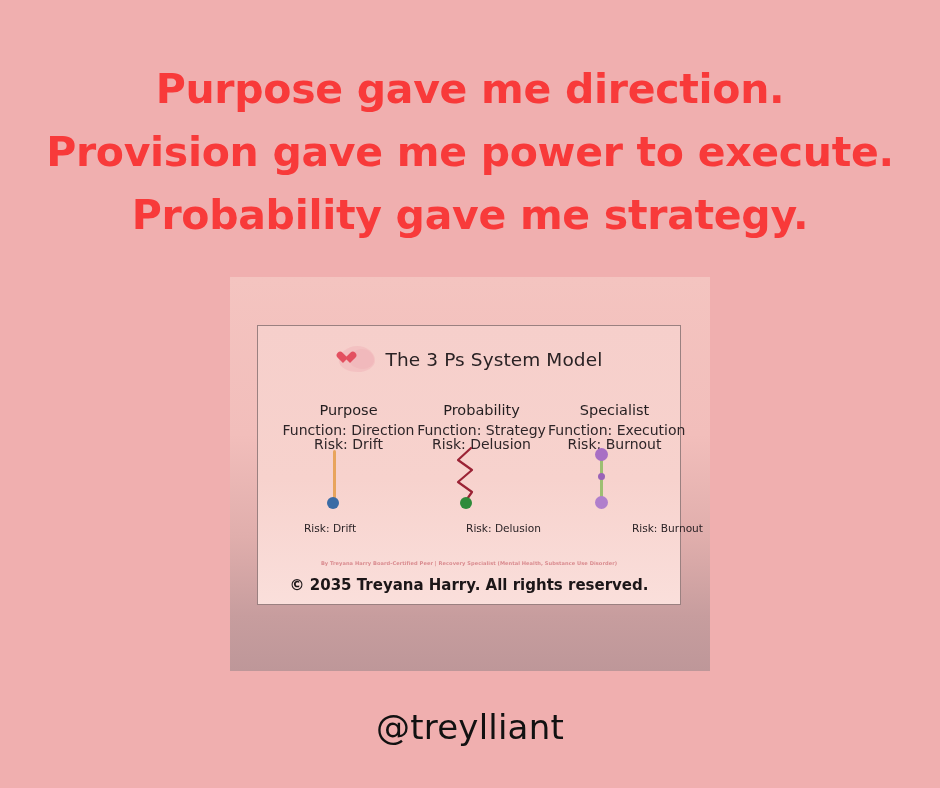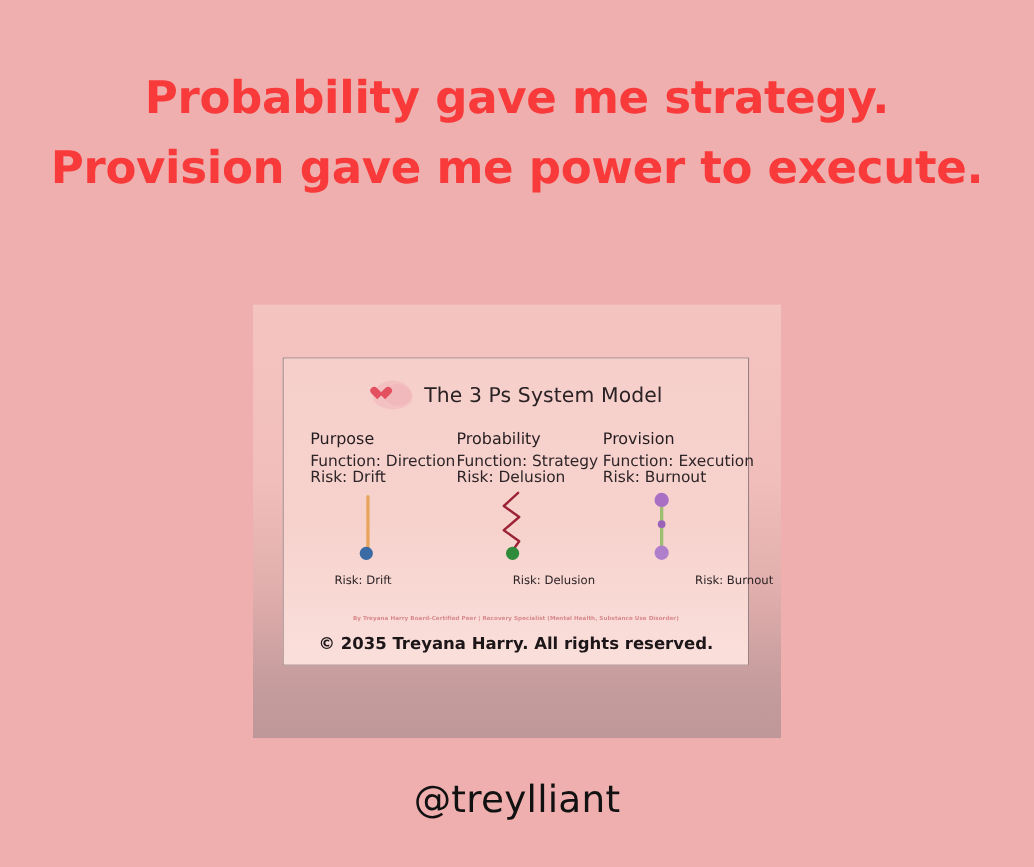--- a/index.html
+++ b/index.html
@@ -115,24 +115,25 @@
     font-size: 18.5px;
     font-weight: 400;
     color: #2A2224;
     letter-spacing: 0.1px;
     white-space: nowrap;
   }
 
   
   .cols {
     position: absolute;
-    top: 66px;
+    top: 76px;
     left: 24px;
     width: 388px;
     display: flex;
+    text-align: center;
   }
   .col { width: 133px; flex: none; }
   .col-head {
     font-family: "DejaVu Sans", sans-serif;
     font-size: 14.5px;
     color: #241E20;
     margin-bottom: 5px;
     white-space: nowrap;
   }
   .col-line {
@@ -238,22 +239,23 @@
     font-family: "DejaVu Sans", sans-serif;
     font-size: 34px;
     color: #111111;
     letter-spacing: 0.2px;
   }
 </style>
 </head>
 <body>
 
 <div class="headline">
+  <span class="line">Purpose gave me direction.</span>
+  <span class="line">Provision gave me power to execute.</span>
   <span class="line">Probability gave me strategy.</span>
-  <span class="line">Provision gave me power to execute.</span>
 </div>
 
 <div class="panel">
 
   <div class="card">
     <div class="card-inner"></div>
 
     <div class="title-row">
       <span class="brand-mark">
         <span class="brand-cloud"></span>
@@ -268,21 +270,21 @@
         <div class="col-head">Purpose</div>
         <div class="col-line">Function: Direction</div>
         <div class="col-line">Risk: Drift</div>
       </div>
       <div class="col">
         <div class="col-head">Probability</div>
         <div class="col-line">Function: Strategy</div>
         <div class="col-line">Risk: Delusion</div>
       </div>
       <div class="col">
-        <div class="col-head">Provision</div>
+        <div class="col-head">Specialist</div>
         <div class="col-line">Function: Execution</div>
         <div class="col-line">Risk: Burnout</div>
       </div>
     </div>
 
     <div class="glyphs">
       <div class="glyph-cell">
         <span class="g-stem"></span>
         <span class="g-dot dot-blue"></span>
       </div>

